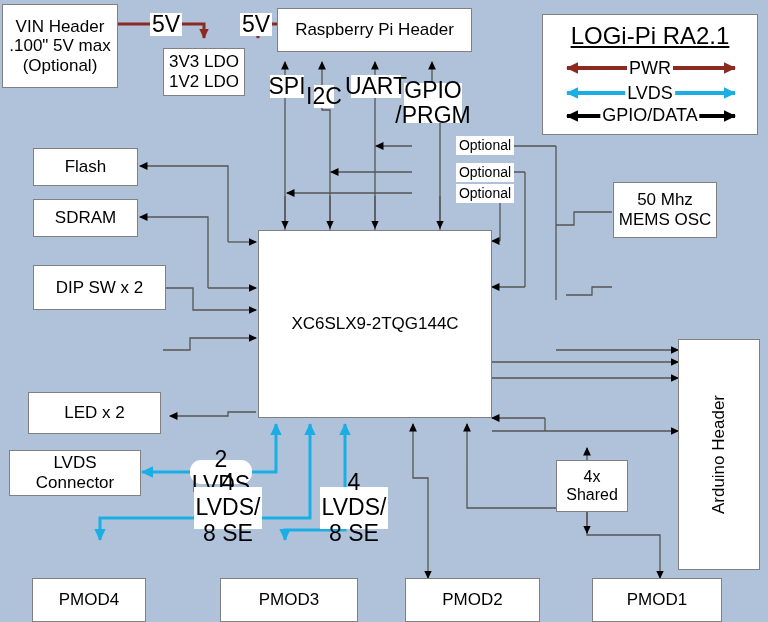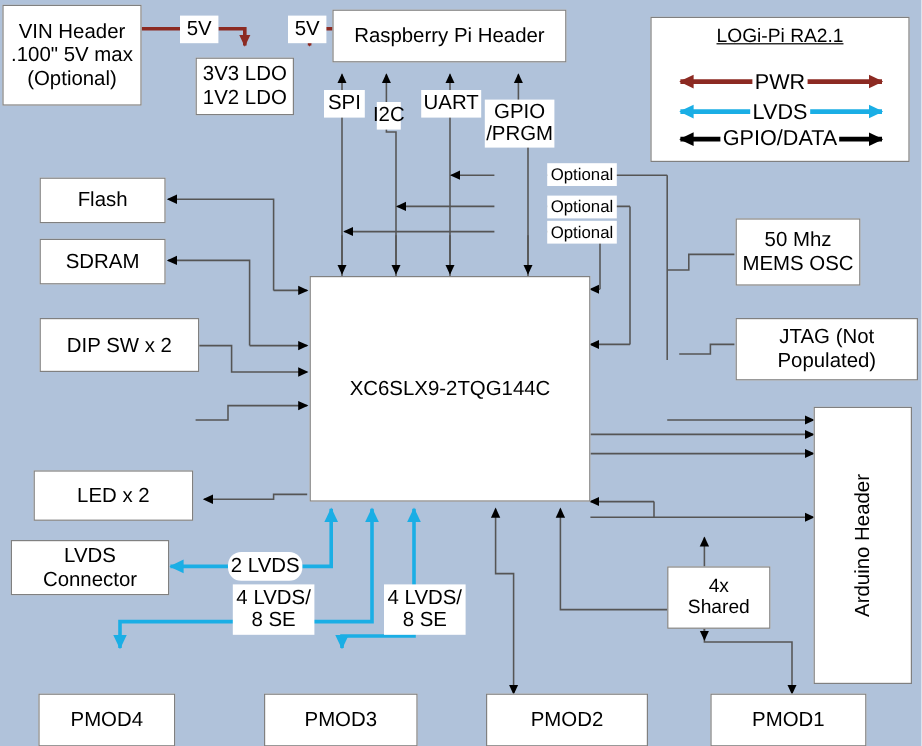--- a/index.html
+++ b/index.html
@@ -26,40 +26,40 @@
     font-size:17px;
     line-height:1.15;
     z-index:3;
     white-space:pre-line;
   }
   .node.small{font-size:16px;}
   .lbl{
     position:absolute;
     background:#ffffff;
     color:#000;
-    font-size:17px;
+    font-size:23px;
     line-height:1.1;
     text-align:center;
     padding:0 1px;
     z-index:4;
     white-space:pre-line;
     box-sizing:border-box;
     display:flex;align-items:center;justify-content:center;
   }
   .lbl.tiny{font-size:14px;}
   .legend{
     position:absolute;
     background:#ffffff;
     border:1.5px solid #808080;
     box-sizing:border-box;
     z-index:3;
   }
   .legend-title{
     position:absolute;left:0;right:0;top:7px;
-    text-align:center;font-size:16px;color:#000;
+    text-align:center;font-size:24px;color:#000;
     text-decoration:underline;
   }
   .legend-row-label{
     position:absolute;
     font-size:18px;color:#000;background:#ffffff;
     text-align:center;
     z-index:6;
     padding:0 2px;
     left:50%;transform:translateX(-50%);
   }
@@ -218,33 +218,31 @@
   <div class="node" style="left:28px;top:392px;width:133px;height:42px;">LED x 2</div>
 
   <div class="node" style="left:9px;top:450px;width:132px;height:46px;">LVDS
 Connector</div>
 
   <div class="node" style="left:258px;top:230px;width:234px;height:188px;">XC6SLX9-2TQG144C</div>
 
   <div class="node" style="left:613px;top:182px;width:104px;height:56px;">50 Mhz
 MEMS OSC</div>
 
-  <div class="node" style="left:613px;top:265px;width:152px;height:52px;">JTAG (Not
-Populated)</div>
 
   <div class="node" style="left:678px;top:339px;width:82px;height:231px;">
     <span class="vert-text">Arduino Header</span>
   </div>
 
-  <div class="node small" style="left:556px;top:472px;width:86px;height:52px;">4x
+  <div class="node small" style="left:556px;top:460px;width:72px;height:52px;">4x
 Shared</div>
 
   <div class="node" style="left:32px;top:578px;width:114px;height:44px;">PMOD4</div>
 
-  <div class="node" style="left:220px;top:578px;width:128px;height:44px;">PMOD3</div>
+  <div class="node" style="left:220px;top:578px;width:138px;height:44px;">PMOD3</div>
 
   <div class="node" style="left:405px;top:578px;width:135px;height:44px;">PMOD2</div>
 
   <div class="node" style="left:592px;top:578px;width:130px;height:44px;">PMOD1</div>
 
   <div class="lbl" style="left:150px;top:13px;width:32px;height:23px;">5V</div>
 
   <div class="lbl" style="left:240px;top:13px;width:32px;height:23px;">5V</div>
 
   <div class="lbl" style="left:270px;top:75px;width:34px;height:23px;">SPI</div>

